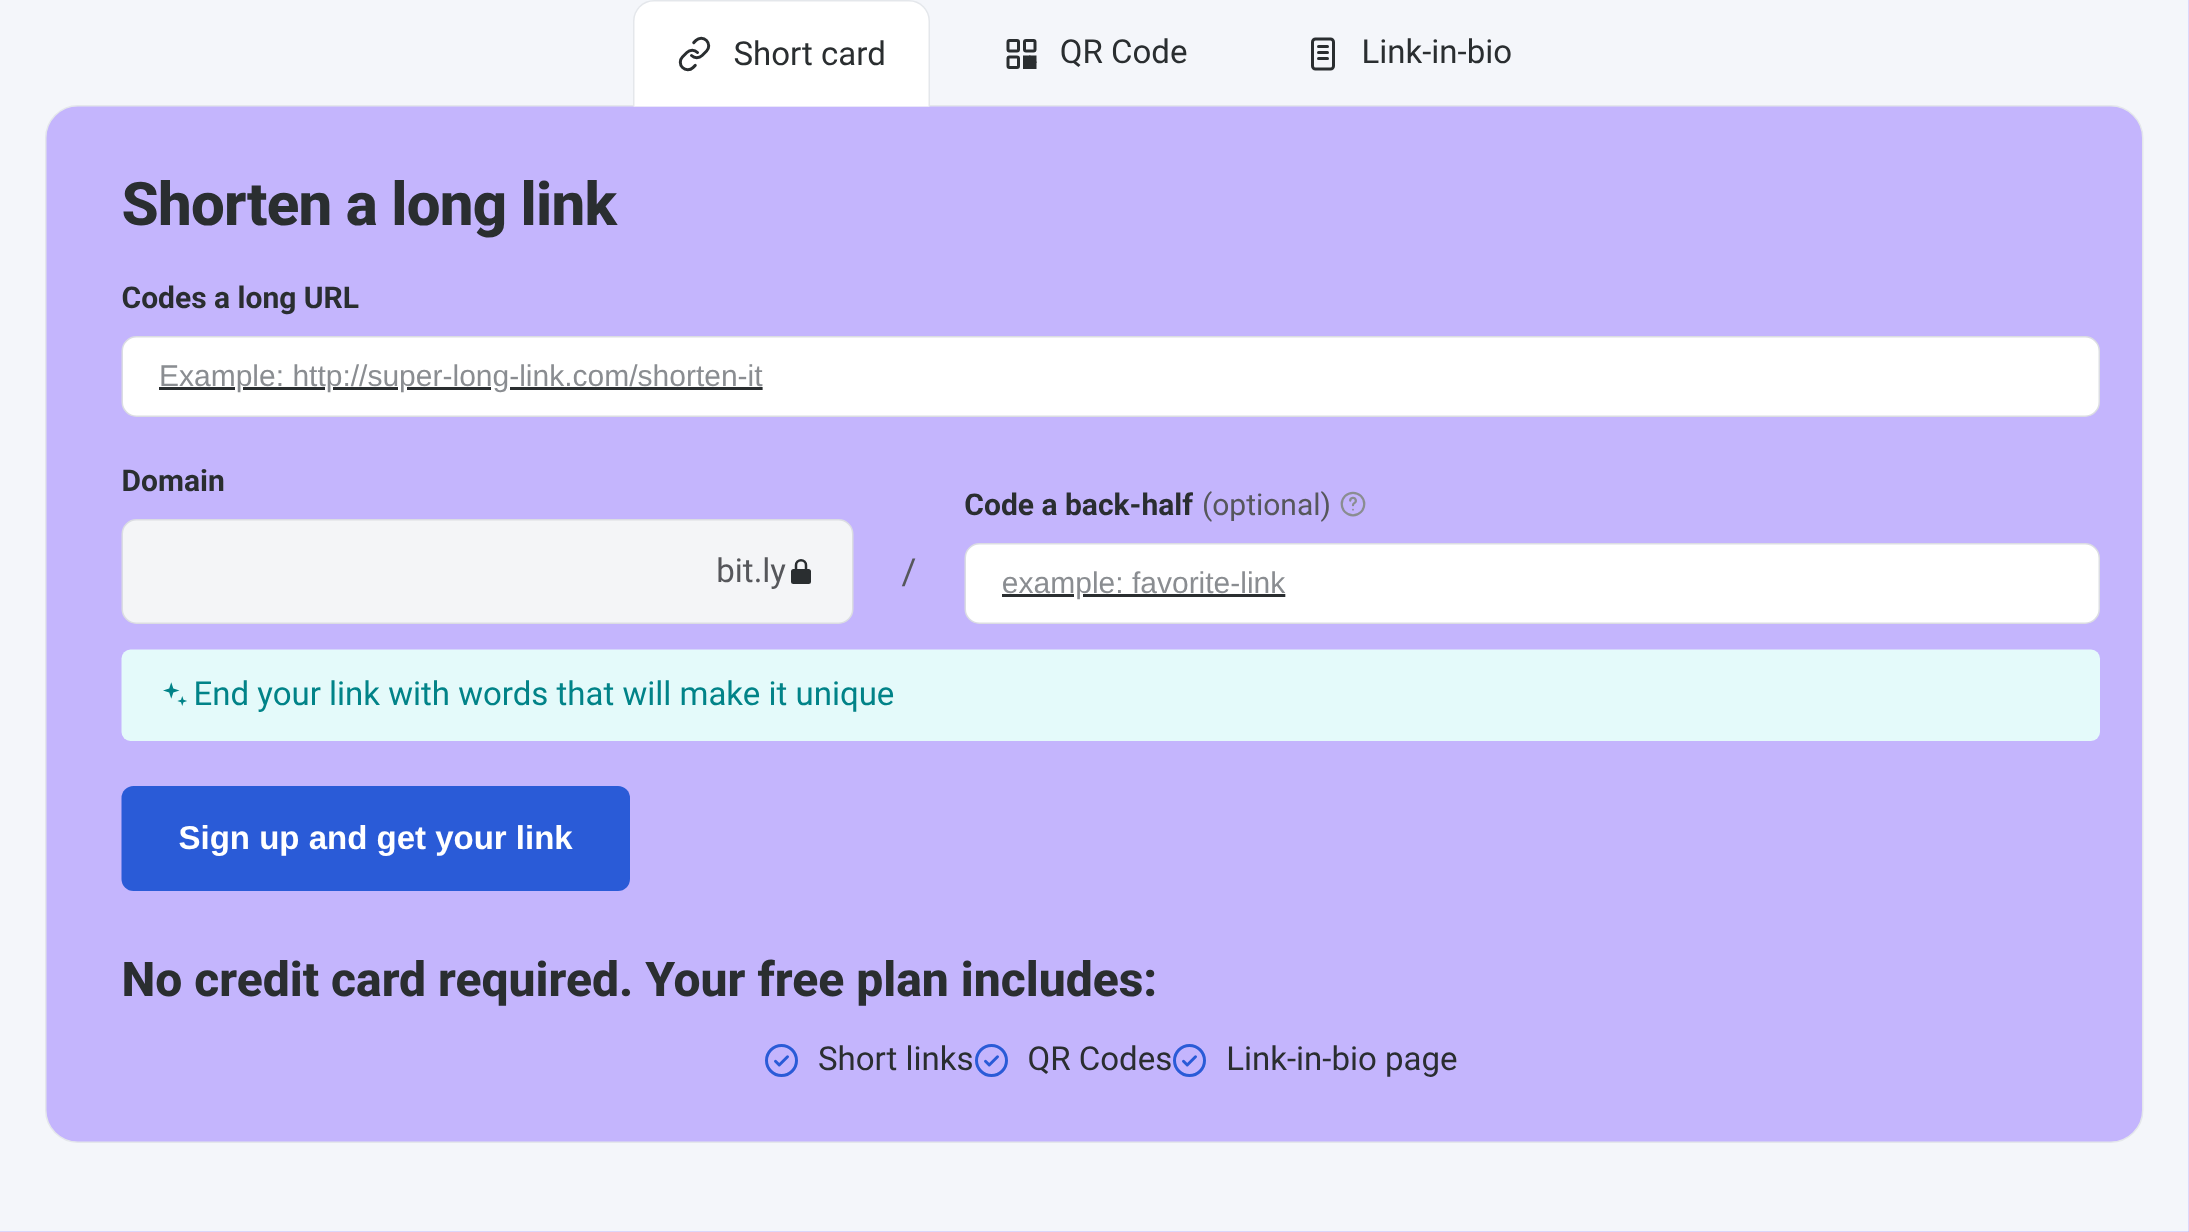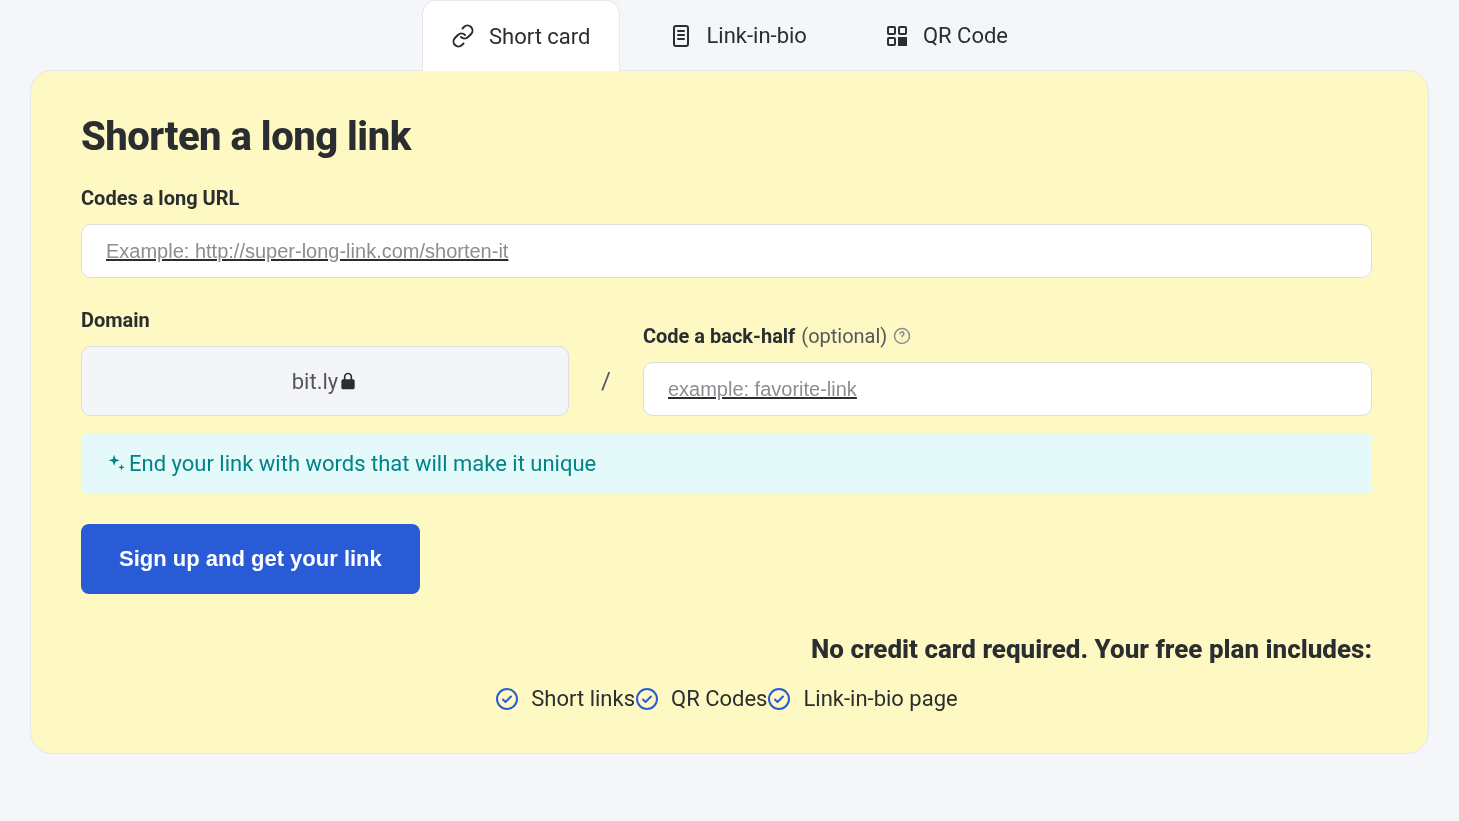--- a/index.html
+++ b/index.html
@@ -43,24 +43,24 @@
       height: 24px;
       display: flex;
       align-items: center;
       justify-content: center;
     }
     .tab-icon svg {
       width: 24px;
       height: 24px;
     }
     .card {
-      background: #fef9c3;
+      background: #c4b5fd;
       border: 1px solid #e4e7eb;
       border-radius: 22px;
-      padding: 42px 56px 42px 50px;
+      padding: 42px 28px 42px 50px;
       margin-top: -1px;
       position: relative;
       z-index: 1;
     }
     .heading {
       font-size: 40px;
       font-weight: 800;
       color: #2a2e30;
       margin-bottom: 26px;
       letter-spacing: -0.5px;
@@ -118,21 +118,21 @@
       width: 100%;
       height: 70px;
       border: 1px solid #dbdde2;
       border-radius: 10px;
       padding: 0 24px;
       font-size: 22px;
       color: #56575b;
       background: #f4f5f7;
       display: flex;
       align-items: center;
-      justify-content: center;
+      justify-content: flex-end;
     }
     .lock-icon {
       width: 20px;
       height: 20px;
     }
     .tip-bar {
       margin-top: 17px;
       background: #e4fafa;
       border-radius: 6px;
       padding: 18px 24px;
@@ -154,22 +154,22 @@
       background: #2a5bd7;
       color: #ffffff;
       border: none;
       border-radius: 8px;
       padding: 22px 38px;
       font-size: 22px;
       font-weight: 700;
       cursor: pointer;
     }
     .footer-heading {
-      text-align: right;
-      font-size: 26px;
+      text-align: left;
+      font-size: 32px;
       font-weight: 800;
       color: #2a2e30;
       margin-top: 40px;
       margin-bottom: 22px;
     }
     .features-row {
       display: flex;
       justify-content: center;
     }
     .feature-item {
@@ -196,46 +196,46 @@
 
 <div class="tabs-row">
   <div class="tab active">
     <span class="tab-icon">
       <svg viewBox="0 0 24 24" fill="none" stroke="#2a2e30" stroke-width="2" stroke-linecap="round" stroke-linejoin="round">
         <path d="M10 13a5 5 0 0 0 7.07 0l3-3a5 5 0 0 0-7.07-7.07l-1.5 1.5"></path>
         <path d="M14 11a5 5 0 0 0-7.07 0l-3 3a5 5 0 0 0 7.07 7.07l1.5-1.5"></path>
       </svg>
     </span>
     <span>Short card</span>
-  </div>
-  <div class="tab">
-    <span class="tab-icon">
-      <svg viewBox="0 0 24 24" fill="none" stroke="#2a2e30" stroke-width="2" stroke-linecap="round">
-        <rect x="5" y="2" width="14" height="20" rx="2"></rect>
-        <line x1="9" y1="7" x2="15" y2="7"></line>
-        <line x1="9" y1="11" x2="15" y2="11"></line>
-        <line x1="9" y1="15" x2="15" y2="15"></line>
-      </svg>
-    </span>
-    <span>Link-in-bio</span>
   </div>
   <div class="tab">
     <span class="tab-icon">
       <svg viewBox="0 0 24 24" fill="none" stroke="#2a2e30" stroke-width="2">
         <rect x="3" y="3" width="7" height="7" rx="1"></rect>
         <rect x="14" y="3" width="7" height="7" rx="1"></rect>
         <rect x="3" y="14" width="7" height="7" rx="1"></rect>
         <rect x="14" y="14" width="3" height="3" fill="#2a2e30"></rect>
         <rect x="18" y="18" width="3" height="3" fill="#2a2e30"></rect>
         <rect x="14" y="18" width="3" height="3" fill="#2a2e30"></rect>
         <rect x="18" y="14" width="3" height="3" fill="#2a2e30"></rect>
       </svg>
     </span>
     <span>QR Code</span>
   </div>
+  <div class="tab">
+    <span class="tab-icon">
+      <svg viewBox="0 0 24 24" fill="none" stroke="#2a2e30" stroke-width="2" stroke-linecap="round">
+        <rect x="5" y="2" width="14" height="20" rx="2"></rect>
+        <line x1="9" y1="7" x2="15" y2="7"></line>
+        <line x1="9" y1="11" x2="15" y2="11"></line>
+        <line x1="9" y1="15" x2="15" y2="15"></line>
+      </svg>
+    </span>
+    <span>Link-in-bio</span>
+  </div>
 </div>
 
 <div class="card">
   <h1 class="heading">Shorten a long link</h1>
 
   <div>
     <div class="field-label">Codes a long URL</div>
     <input type="text" class="input-text" placeholder="Example: http://super-long-link.com/shorten-it" style="">
   </div>
 

